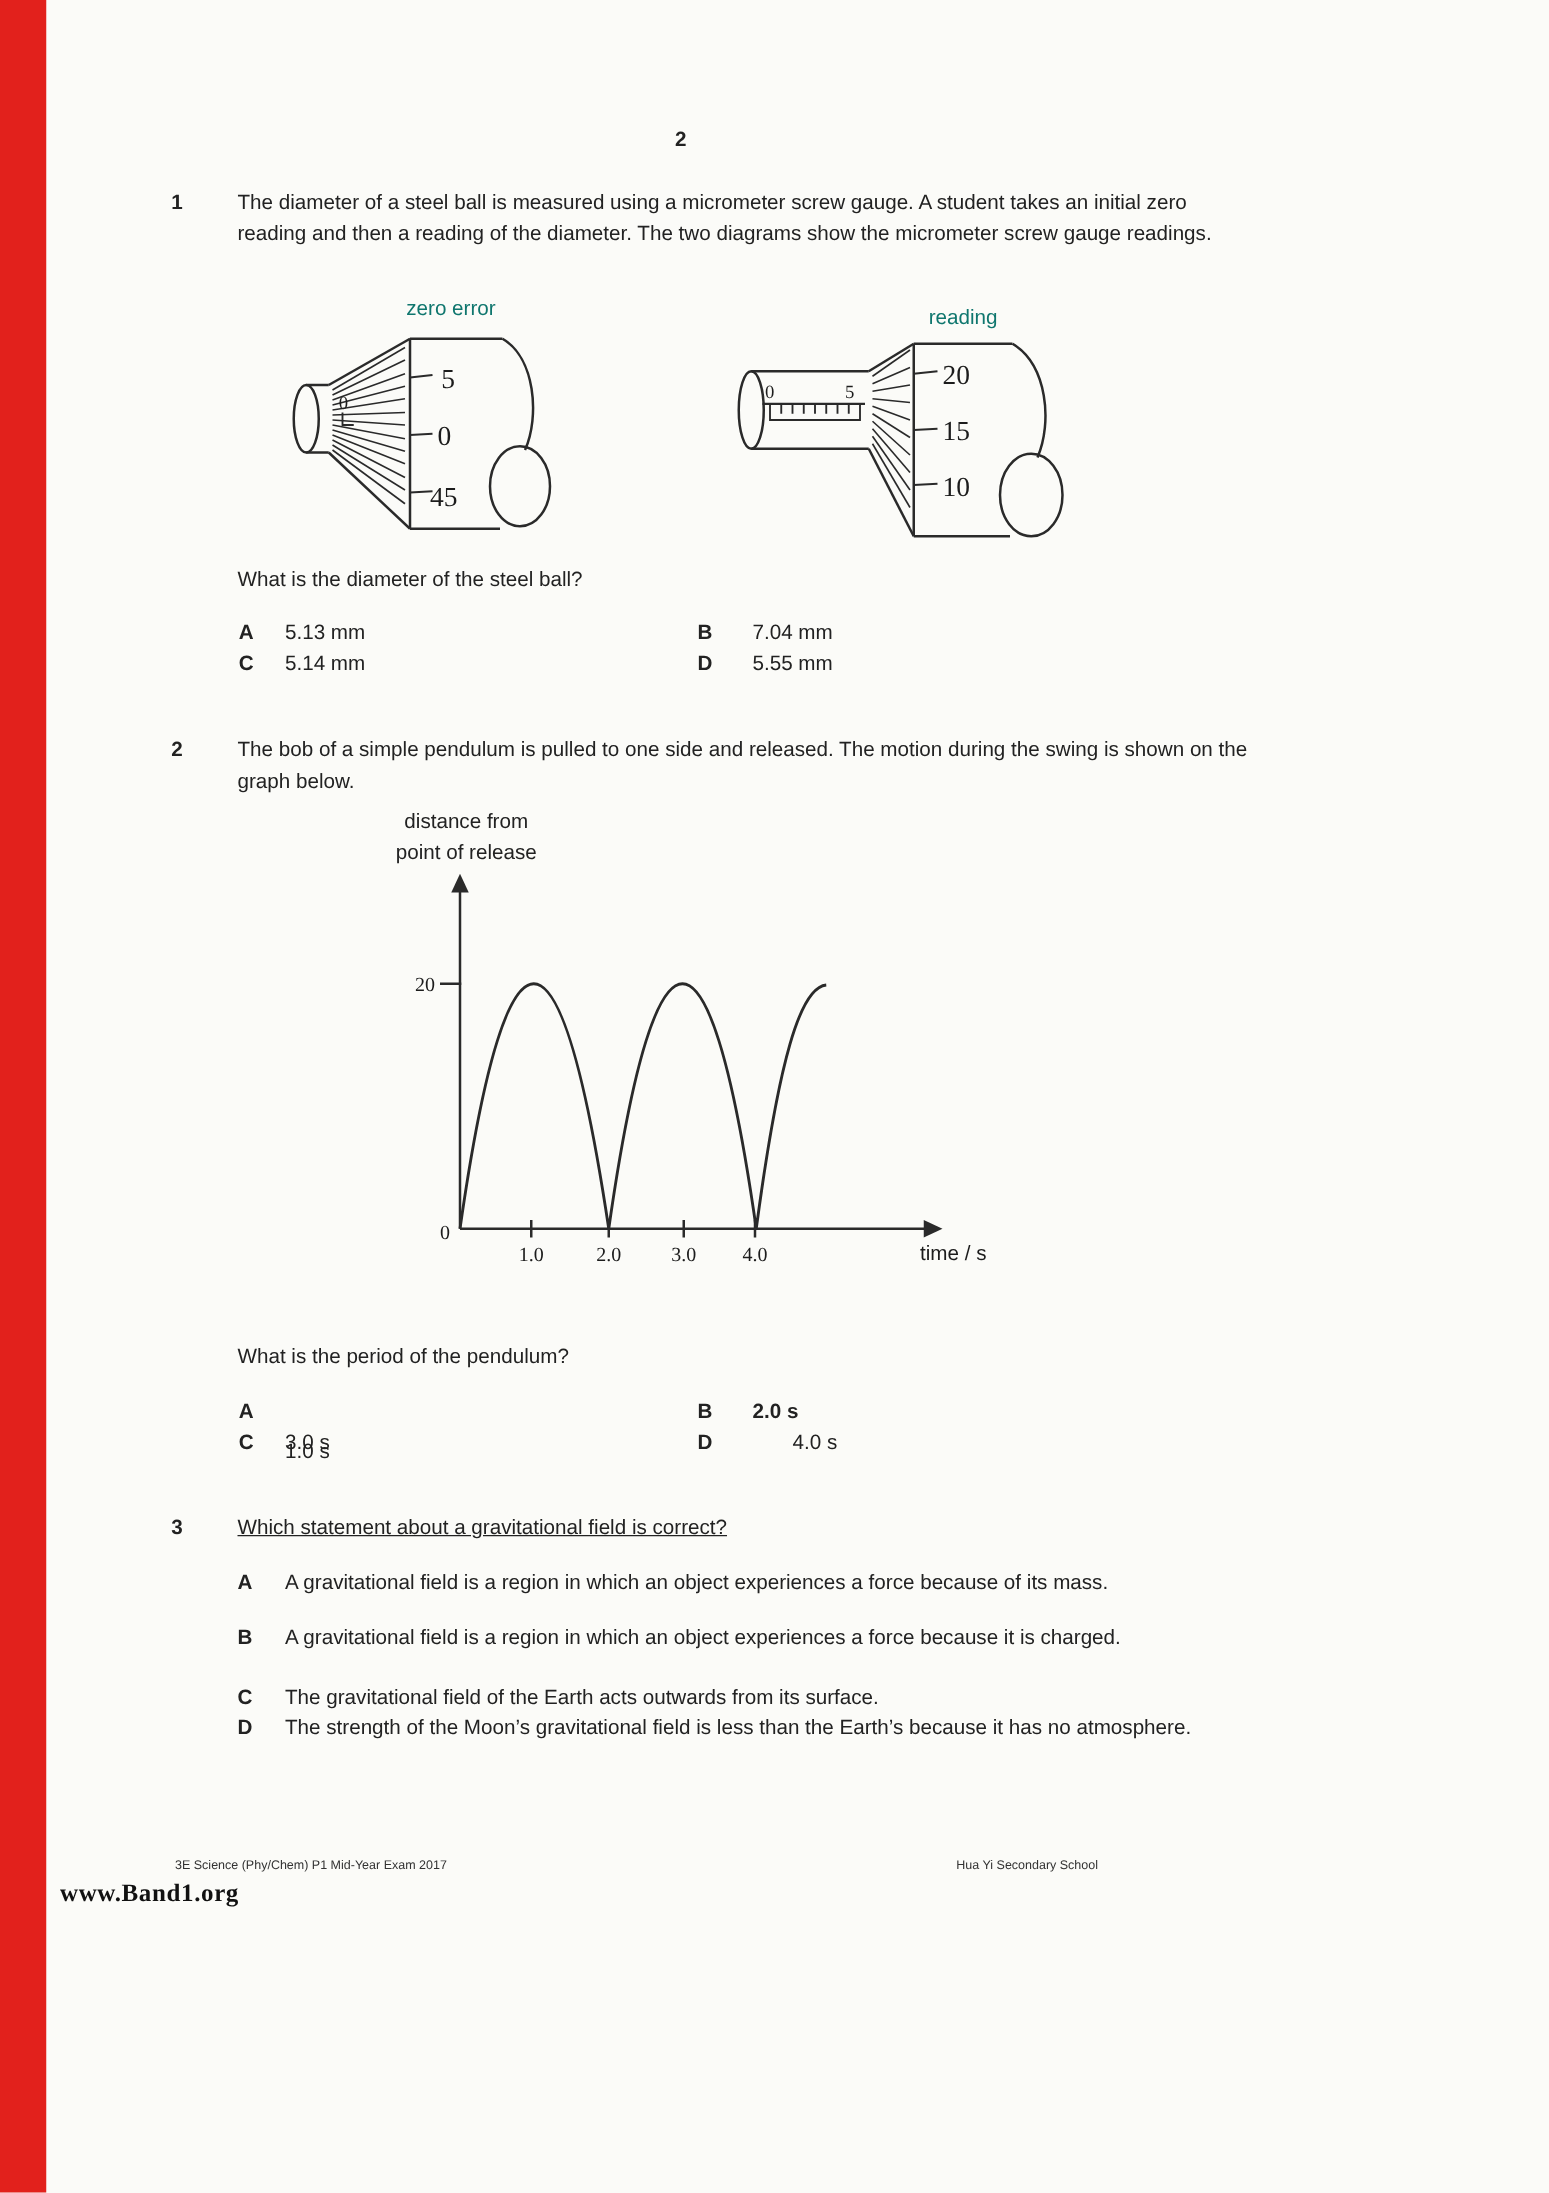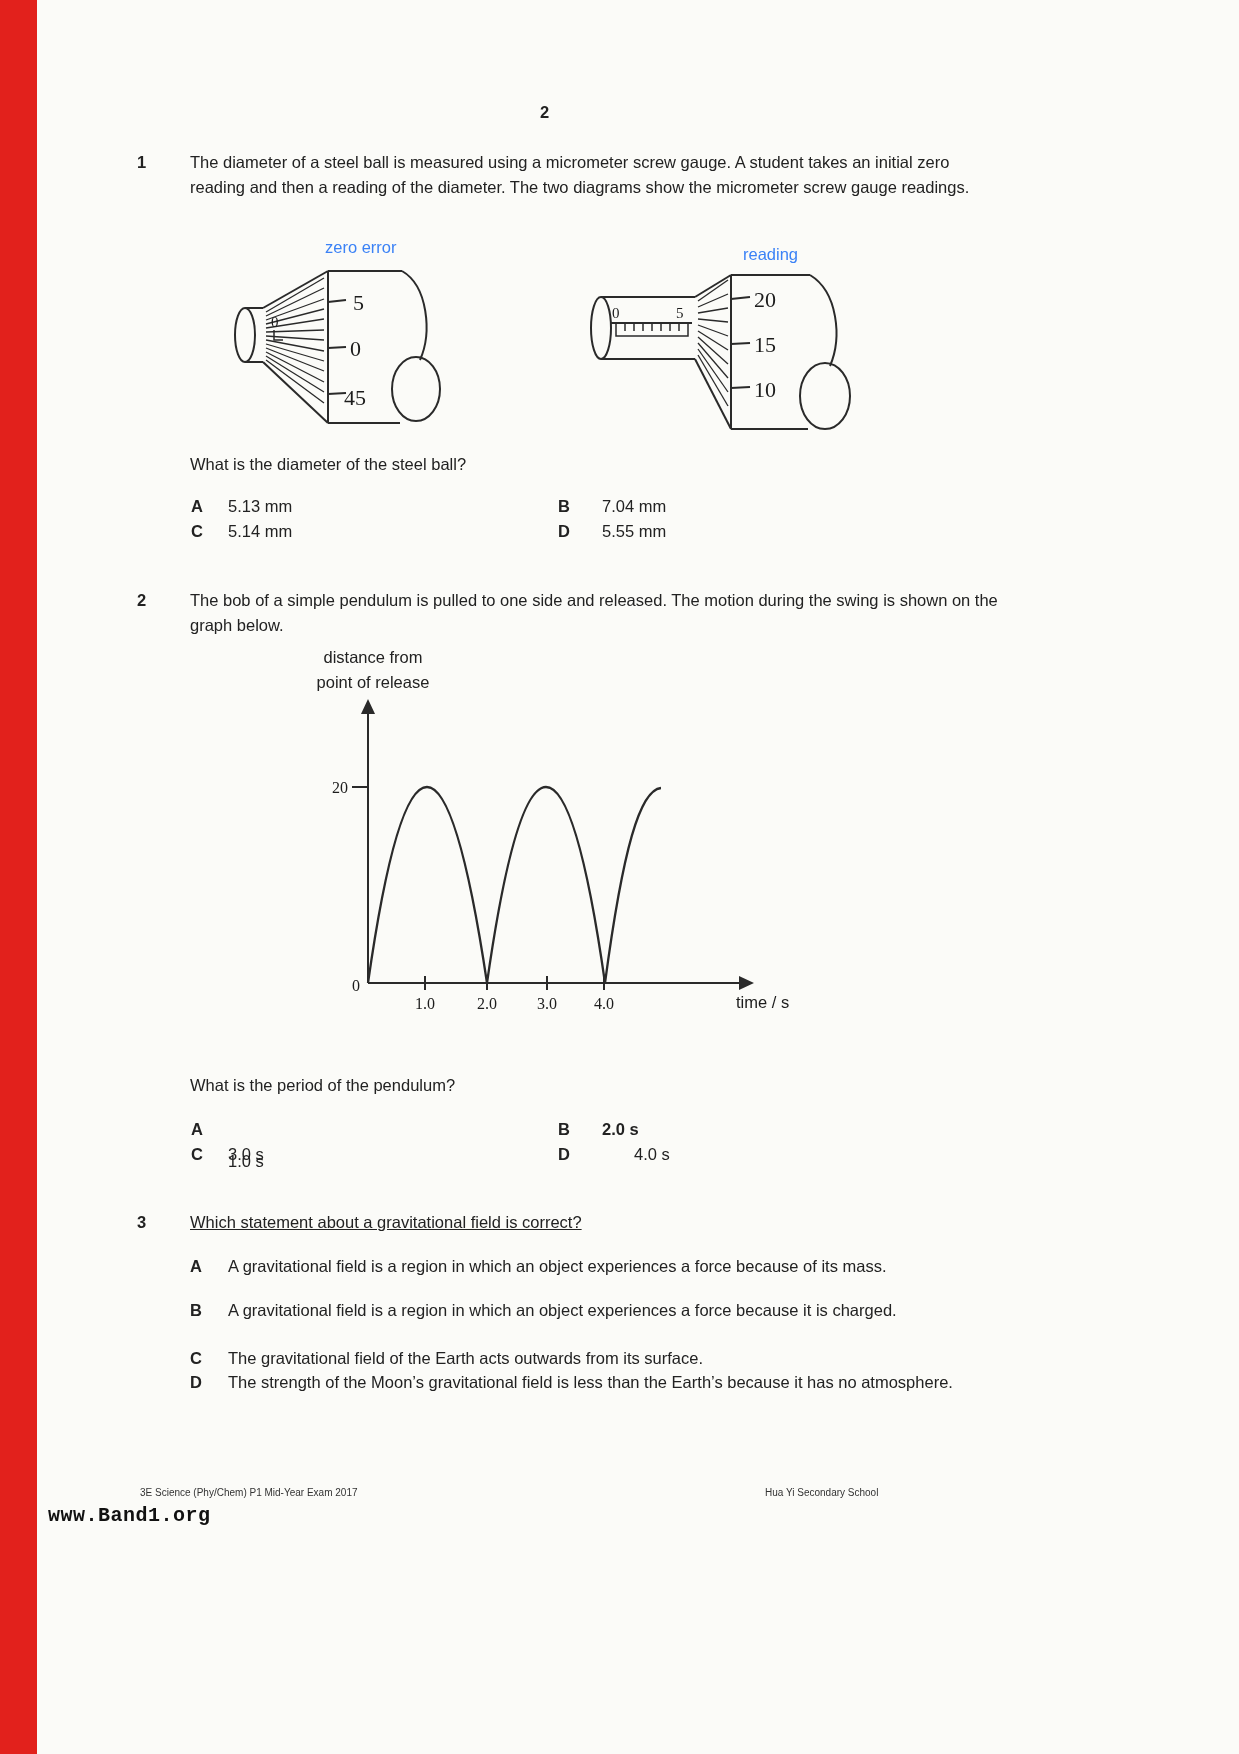--- a/index.html
+++ b/index.html
@@ -10,32 +10,32 @@
     font-family:"Liberation Sans",sans-serif;
     font-size:16.5px;line-height:25px;color:#222;
     overflow:hidden;
   }
   .abs{position:absolute;}
   .redbar{position:absolute;left:0;top:0;width:37px;height:1754px;background:#e2211c;}
   .pagenum{font-weight:bold;}
   .qnum{font-weight:bold;}
   .stem{width:818px;}
   .optL{font-weight:bold;}
-  .diag-caption{color:#3b82f6;}
+  .diag-caption{color:#0f766e;}
   svg{display:block;}
   svg line,svg path,svg ellipse,svg polyline{stroke:#2a2a2a;fill:none;}
   svg text{fill:#1c1c1c;stroke:none;}
   .sketch-num{font-family:"Liberation Serif",serif;}
   .graph-tick{font-family:"Liberation Serif",serif;}
   .ylabel{width:152px;text-align:center;}
   .q3row{display:flex;width:830px;}
   .q3row .optL{width:38px;flex:0 0 38px;}
   .q3row .optT{flex:1;}
   .footer{font-size:10px;color:#333;}
-  .watermark{font-family:Liberation Mono, monospace;font-size:20px;font-weight:bold;color:#111;letter-spacing:0.5px;}
+  .watermark{font-family:Liberation Serif, serif;font-size:20px;font-weight:bold;color:#111;letter-spacing:0.5px;}
 </style>
 </head>
 <body>
 
 <div class="redbar"></div>
 
 <div class="abs pagenum" style="left:540px;top:100px;">2</div>
 
 <div class="abs qnum" style="left:137px;top:150px;">1</div>
 <div class="abs stem" style="left:190px;top:150px;">The diameter of a steel ball is measured using a micrometer screw gauge. A student takes an initial zero reading and then a reading of the diameter. The two diagrams show the micrometer screw gauge readings.</div>

